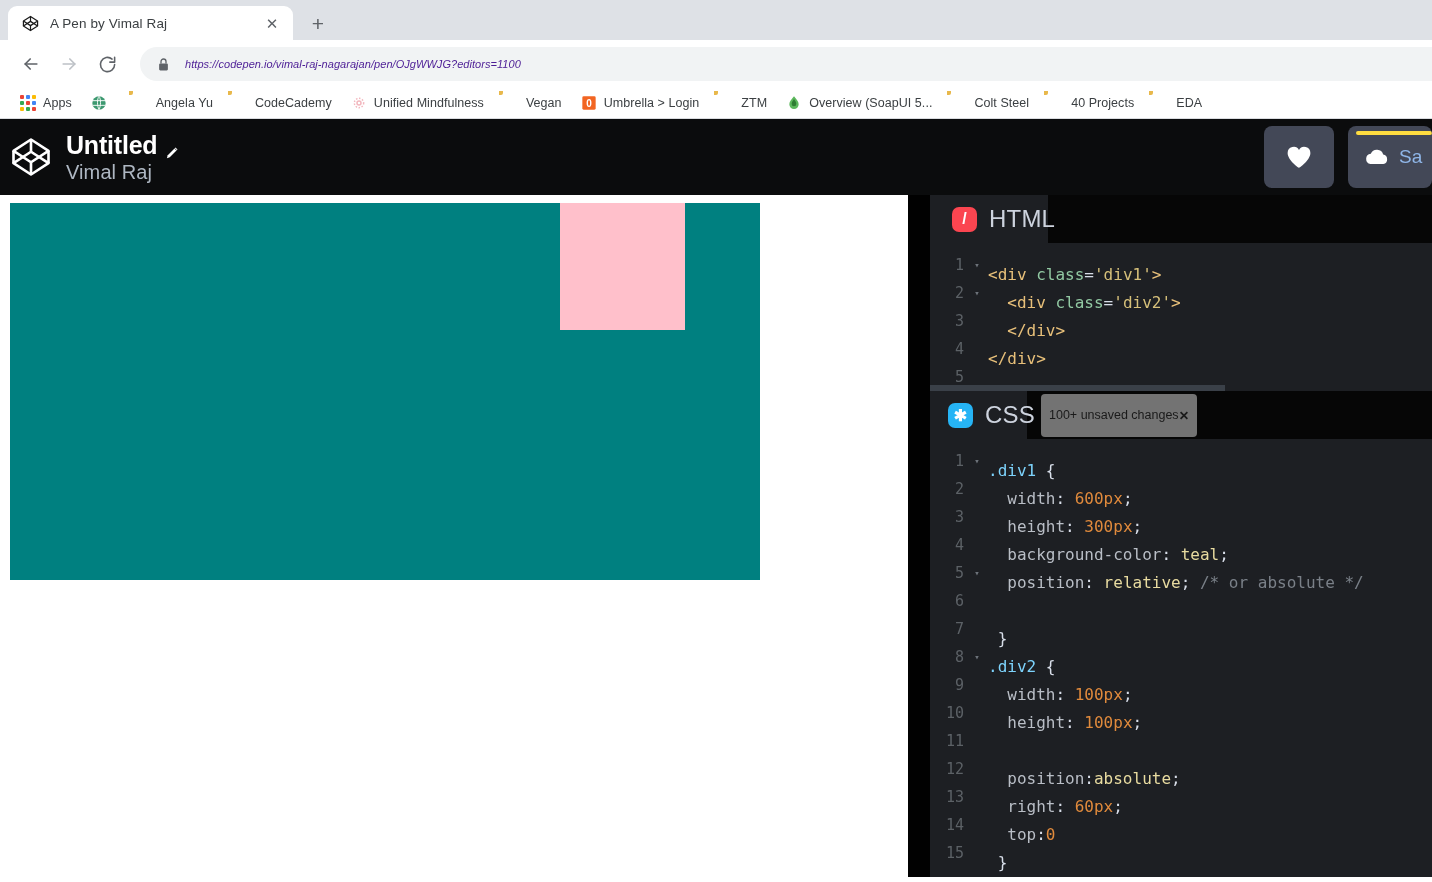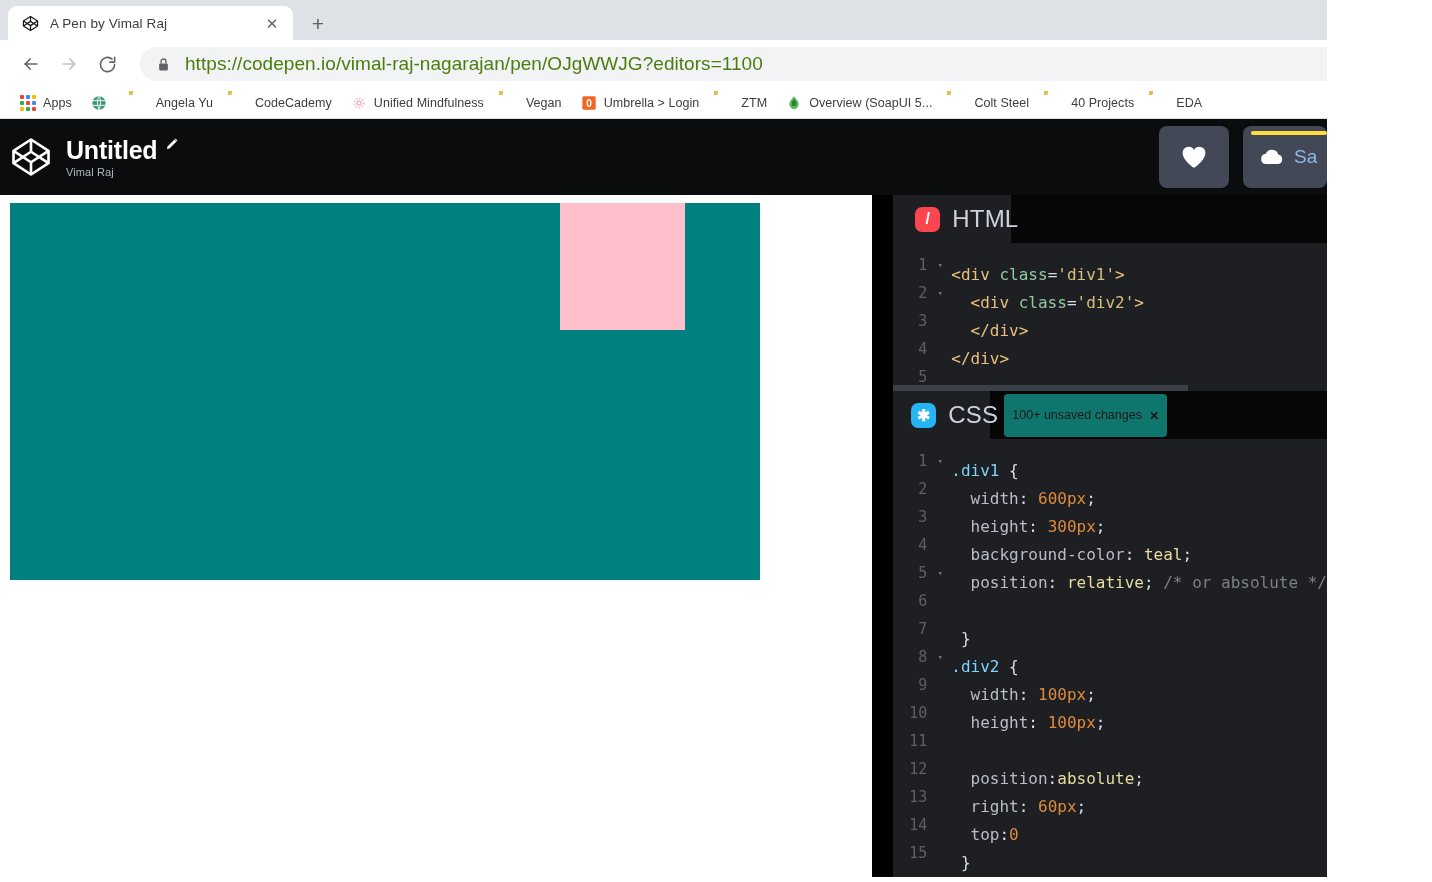--- a/index.html
+++ b/index.html
@@ -4,21 +4,21 @@
 <style>
   * { margin:0; padding:0; box-sizing:border-box; }
   html, body {
     width:1432px; height:882px;
     overflow:hidden;
     background:#ffffff;
     font-family:"Liberation Sans", sans-serif;
   }
 
   
-  .browser { width:1327px; height:882px; position:relative; }
+  .browser { width:1432px; height:882px; position:relative; }
 
   .tabstrip {
     height:40px; background:#dee1e6;
     display:flex; align-items:flex-end; padding-left:8px;
     position:relative;
   }
   .tab {
     width:285px; height:34px;
     background:#ffffff;
     border-radius:9px 9px 0 0;
@@ -55,23 +55,24 @@
   }
   .nav-btn.back { margin-left:4px; }
   .nav-btn.disabled { color:#bdc1c6; }
   .omnibox {
     flex:1; height:34px; margin-left:12px;
     background:#f1f3f4; border-radius:17px 0 0 17px;
     display:flex; align-items:center; padding:0 14px 0 16px;
   }
   .lock { width:15px; height:15px; flex:0 0 15px; margin-right:14px; }
   .url {
-    font-size:19px; color:#4d7c0f;
+    font-size:11px; color:#4c1d95;
     white-space:nowrap; overflow:hidden;
     letter-spacing:.05px;
+    font-style:italic;
   }
 
   .bookmarks {
     height:31px; background:#ffffff;
     display:flex; 
     padding-left:12px; gap:0;
     border-bottom:1px solid #dadce0;
     overflow:hidden;
   }
   .bm {
@@ -101,24 +102,24 @@
   }
 
   
   .cp-header {
     height:76px; background:#0b0c0d;
     display:flex; align-items:center;
     padding:0 0 0 10px; position:relative;
   }
   .cp-logo { width:42px; height:42px; flex:0 0 42px; margin-right:14px; }
   .cp-titlewrap { display:flex; flex-direction:column; justify-content:center; }
-  .cp-title-row { display:flex; align-items:flex-start; gap:8px; }
+  .cp-title-row { display:flex; align-items:flex-end; gap:8px; }
   .cp-title { font-size:25px; font-weight:bold; color:#ffffff; letter-spacing:-.2px; }
   .cp-pencil { width:15px; height:15px; display:block; }
-  .cp-author { font-size:11px; color:#aeb7c2; margin-top:1px; letter-spacing:.1px; }
+  .cp-author { font-size:20px; color:#aeb7c2; margin-top:1px; letter-spacing:.1px; }
   .cp-actions {
     margin-left:auto; display:flex; align-items:center;
     gap:14px; padding-right:0;
   }
   .cp-btn-heart {
     width:70px; height:62px; background:#434857;
     border-radius:8px;
     display:flex; align-items:center; justify-content:center;
   }
   .cp-btn-save {
@@ -169,24 +170,24 @@
     width:25px; height:25px; border-radius:7px;
     display:flex; align-items:center; justify-content:center;
     font-size:16px; font-weight:bold; color:#ffffff; flex:0 0 25px;
   }
   .lang-badge.html { background:#fb4550; }
   .lang-badge.css { background:#26b4f5; }
   .lang-label { font-size:24px; color:#cdd3de; font-weight:500; letter-spacing:.2px; }
 
   .unsaved-badge {
     align-self:center; margin-left:14px;
-    background:#0f766e; color:#1a1a1a;
+    background:#737373; color:#1a1a1a;
     font-size:12.5px; border-radius:4px;
     padding:14px 8px;
-    display:flex; align-items:center; gap:7px;
+    display:flex; align-items:center; 
     white-space:nowrap;
   }
   .unsaved-x { font-size:12.5px; font-weight:bold; }
 
   .code {
     flex:1; background:#1d1f23; overflow:hidden;
     padding-top:8px; position:relative;
     font-family:"DejaVu Sans Mono", monospace;
     font-size:16px; line-height:28px;
   }

